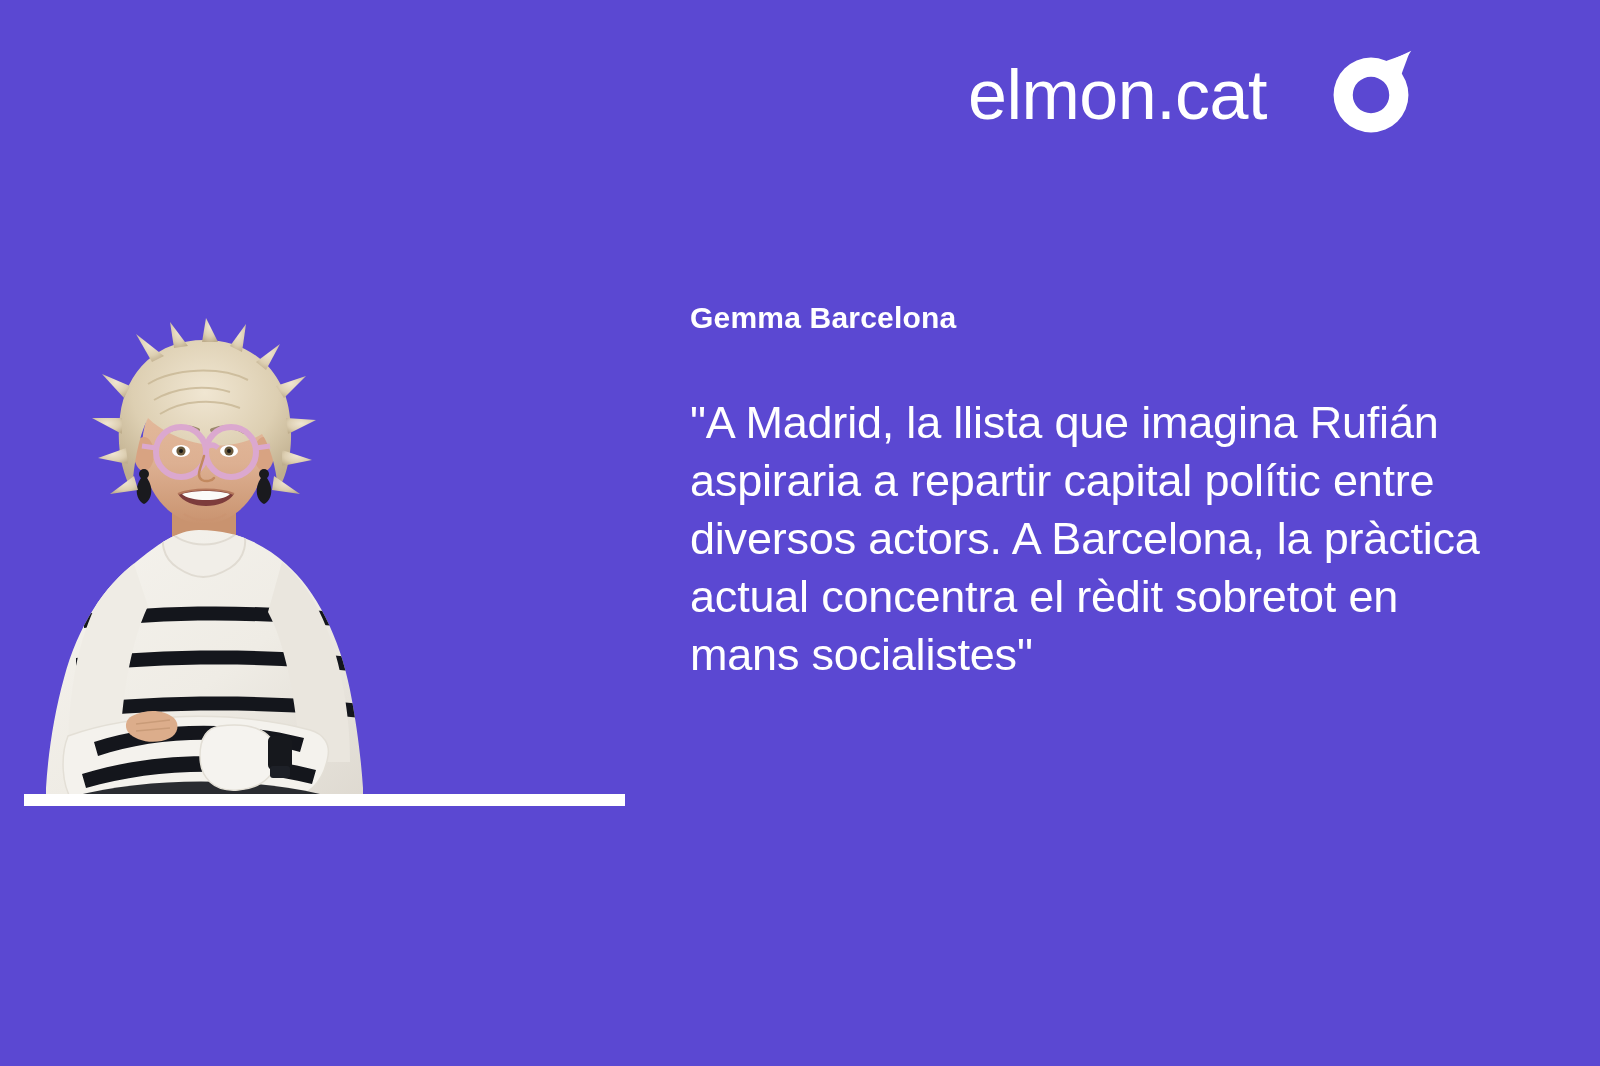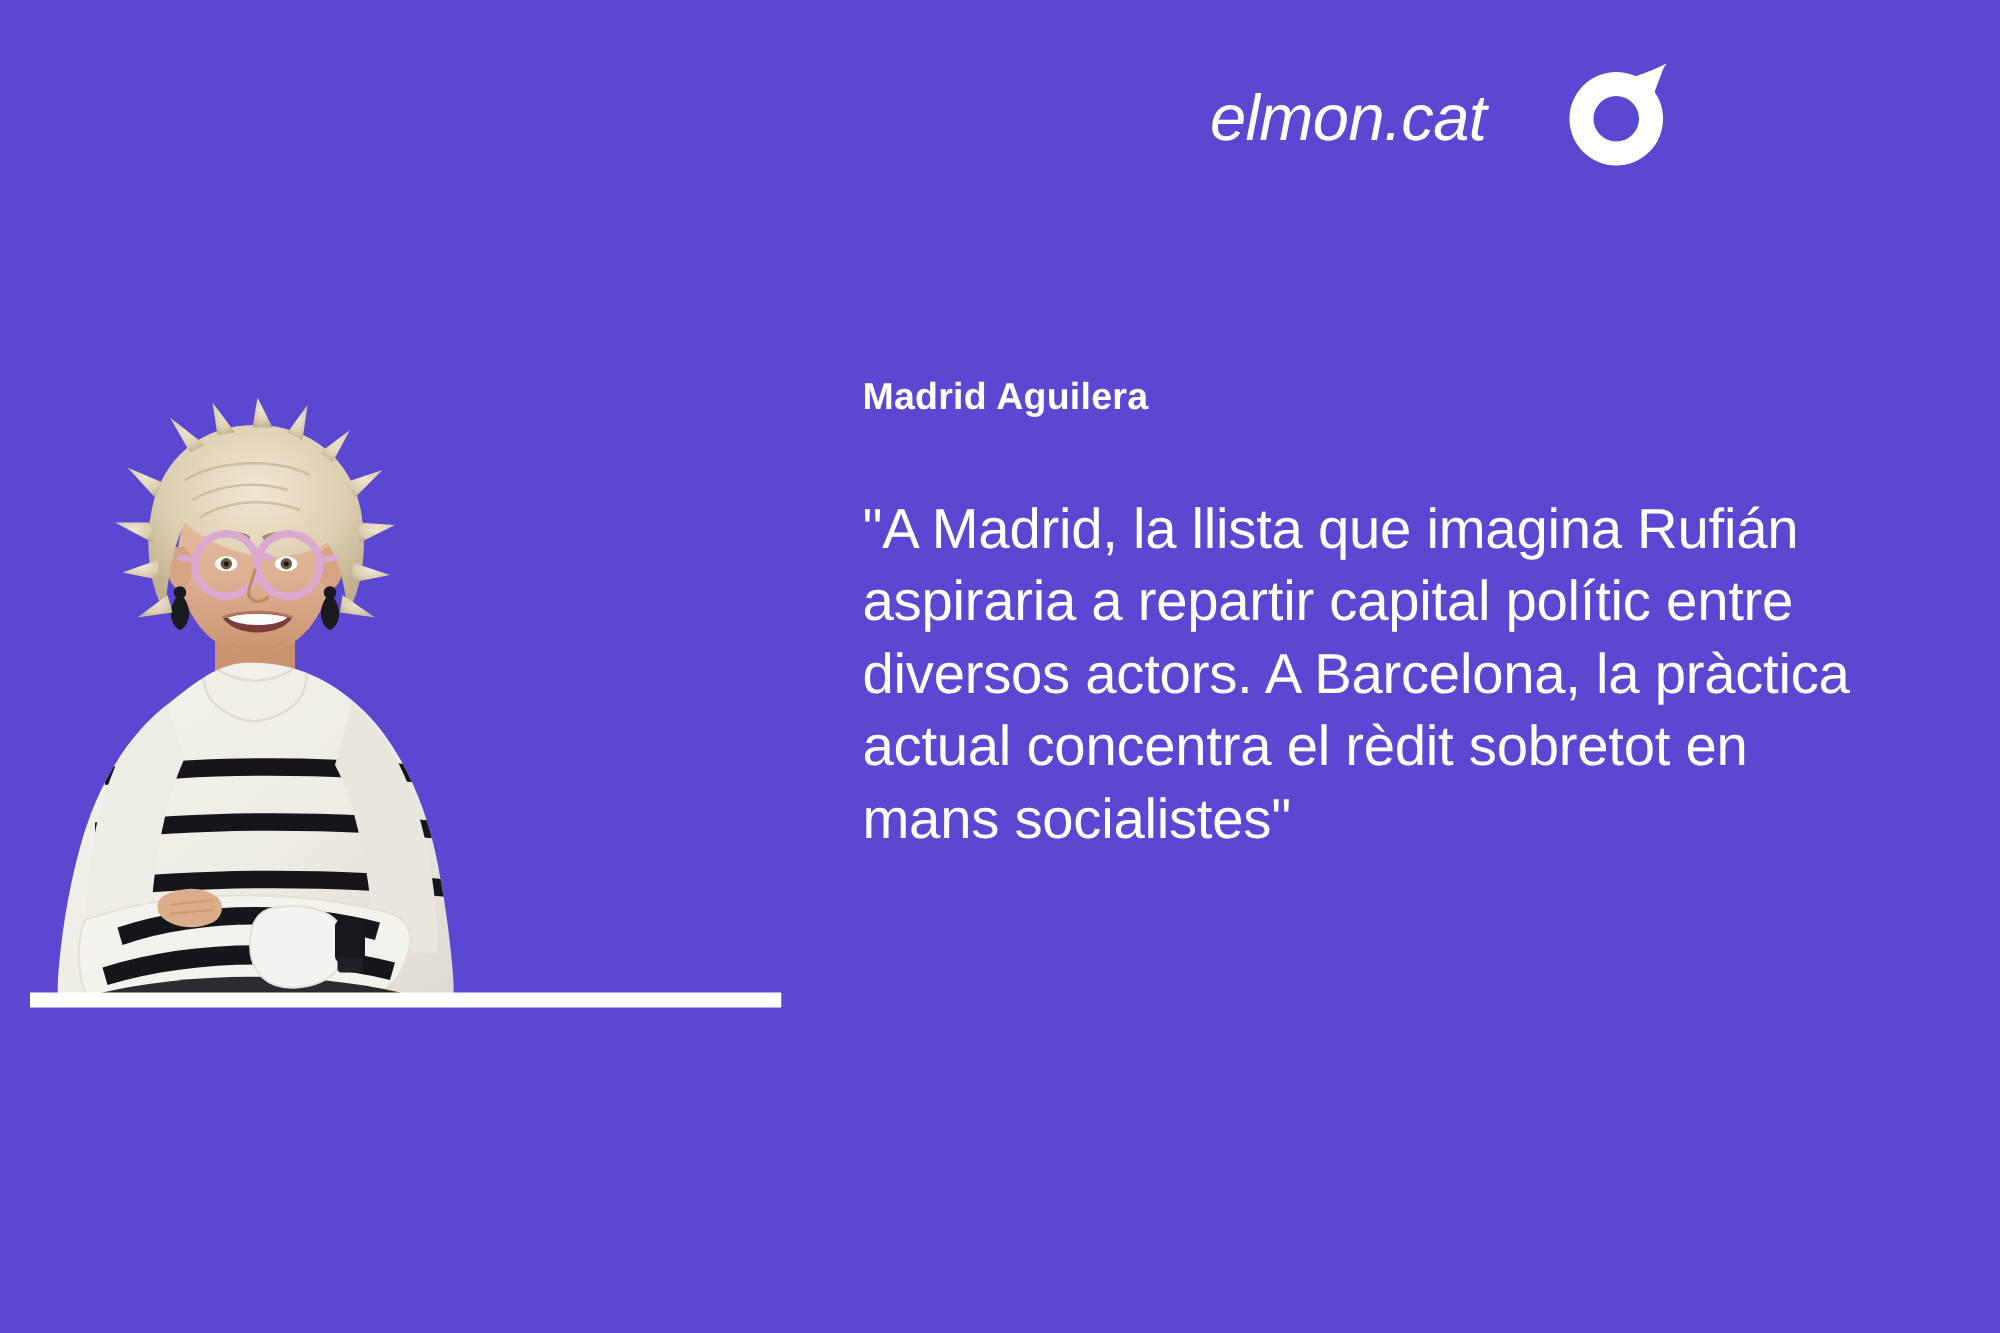--- a/index.html
+++ b/index.html
@@ -24,23 +24,22 @@
     left: 968px;
     top: 40px;
     width: 512px;
     height: 110px;
     display: flex;
     align-items: center;
     justify-content: flex-start;
   }
   #brand-wordmark {
     font-family: "Liberation Sans", sans-serif;
-    font-style: italic;
     font-weight: 300;
-    font-size: 52px;
+    font-size: 70px;
     line-height: 1;
     color: #ffffff;
     letter-spacing: -0.5px;
     white-space: nowrap;
   }
   #brand-mark {
     margin-left: 56px;
     width: 96px;
     height: 96px;
     flex: 0 0 auto;
@@ -248,17 +247,17 @@
         <path d="M158 176 C 170 172 194 172 206 176 C 198 184 166 184 158 176 Z" fill="#fbfbf8"></path>
         <path d="M154 176 C 168 170 196 170 210 176" stroke="#b5785c" stroke-width="2" fill="none"></path>
 
         <path d="M160 196 C 172 204 190 204 202 196" stroke="#c9936f" stroke-width="2" fill="none" opacity="0.6"></path>
       </g>
     </svg>
   </div>
   <div id="portrait-baseline"></div>
 
   <div id="textblock">
-    <div id="byline">Madrid Aguilera</div>
+    <div id="byline">Gemma Barcelona</div>
     <div id="quote">"A Madrid, la llista que imagina Rufián aspiraria a repartir capital polític entre diversos actors. A Barcelona, la pràctica actual concentra el rèdit sobretot en mans socialistes"</div>
   </div>
 
 </div>
 
 </body></html>

